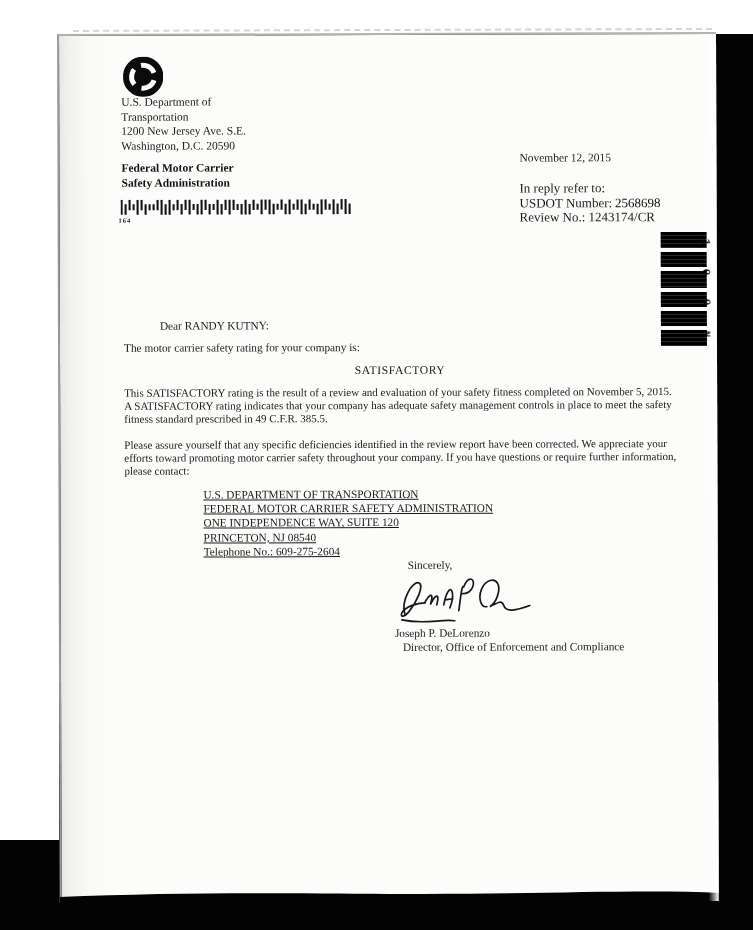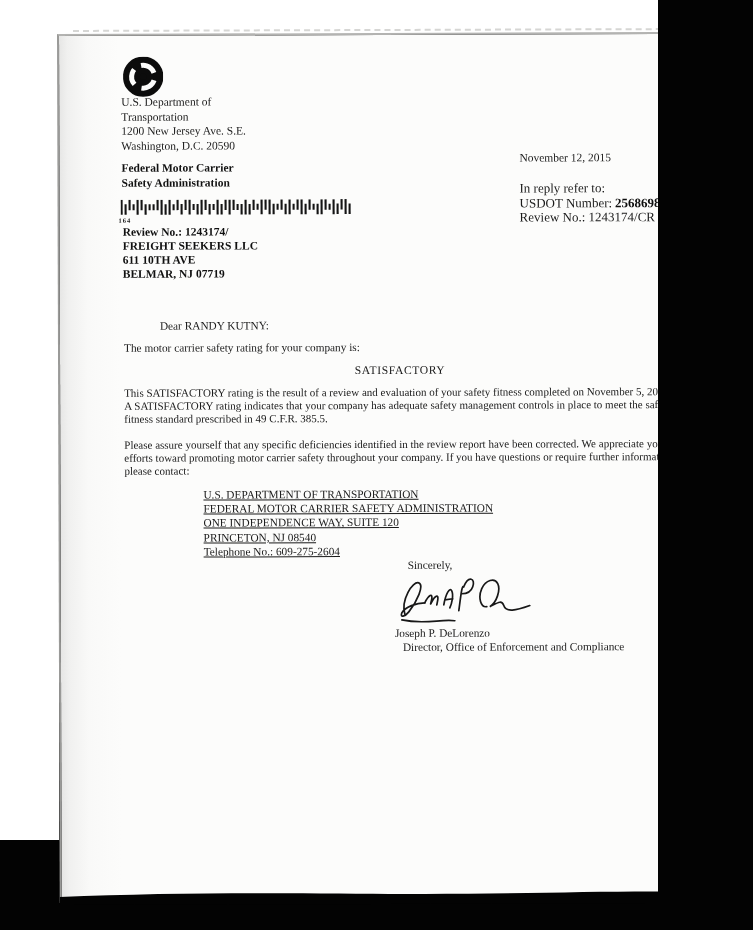--- a/index.html
+++ b/index.html
@@ -2,21 +2,21 @@
 <html><head>
 <meta charset="utf-8">
 <style>
   html,body{margin:0;padding:0;}
   body{
     width:753px;height:930px;
     background:#030303;
     font-family:"Liberation Serif","DejaVu Serif",serif;
     overflow:hidden;
   }
-  .scene{position:relative;width:658px;height:930px;background:#030303;overflow:hidden;}
+  .scene{position:relative;width:753px;height:930px;background:#030303;overflow:hidden;}
   .bg-top{position:absolute;left:0;top:0;width:753px;height:34px;background:#ffffff;}
   .bg-left{position:absolute;left:0;top:0;width:59px;height:840px;background:#ffffff;}
 
   .paper{
     position:absolute;left:57px;top:34px;width:659px;height:869px;
     background:linear-gradient(to right,#e6e6e5 0px,#f0f0ef 8px,#f9f9f8 28px,#fcfcfb 60px);
     border-top:2px solid #b3b3b1;
     border-left:2px solid #9a9a98;
     box-sizing:border-box;
     transform:rotate(-0.18deg);
@@ -36,21 +36,21 @@
 
   .dot-logo{left:64px;top:21px;}
   .dept{left:62px;top:59px;font-size:11.5px;line-height:14.6px;}
   .fmcsa{left:62px;top:125px;font-size:11.5px;line-height:15px;font-weight:bold;color:#111;font-family:Liberation Serif, serif;}
   .mailbarcode{left:61px;top:164px;}
   .tinynum{left:59px;top:181px;font-size:6.5px;font-weight:bold;letter-spacing:1px;}
   .recipient{left:63px;top:189px;font-size:11.5px;line-height:14px;font-weight:bold;color:#101010;}
 
   .dateline{left:460px;top:117px;font-size:11.5px;}
   .replyblock{left:460px;top:147px;font-size:13px;line-height:14.6px;}
-  .replyblock .val-b{font-weight:bold;margin-left:3px;color:#0e0e0e;}
+  .replyblock .val-b{font-weight:normal;margin-left:3px;color:#0e0e0e;}
 
   .sidebarcode{left:601px;top:198px;width:56px;height:120px;}
   .sidebarcode .blk{width:46px;background:#0a0a0a;margin-bottom:4px;
     background:repeating-linear-gradient(180deg,#000 0 3px,#2a2a2a 3px 4px);}
   .sidebarcode .ch{position:absolute;left:42px;font-family:"Liberation Mono","DejaVu Sans Mono",monospace;
     font-size:11px;font-weight:bold;color:#0a0a0a;transform:rotate(90deg);}
 
   .salutation{left:64px;top:284px;font-size:11.3px;margin-left:36px;}
   .intro{left:64px;top:306px;font-size:11.3px;}
   .rating{left:64px;top:329px;width:552px;text-align:center;font-size:11.6px;letter-spacing:0.6px;}
@@ -149,26 +149,20 @@
         <rect x="204" y="0" width="2.1" height="10.5" fill="#141414"></rect>
         <rect x="208" y="4.5" width="2.1" height="6" fill="#141414"></rect>
         <rect x="212" y="0" width="2.1" height="15" fill="#141414"></rect>
         <rect x="216" y="4.5" width="2.1" height="10.5" fill="#141414"></rect>
         <rect x="220" y="0" width="2.1" height="10.5" fill="#141414"></rect>
         <rect x="224" y="0" width="2.1" height="15" fill="#141414"></rect>
         <rect x="228" y="4.5" width="2.1" height="10.5" fill="#141414"></rect>
       </svg>
     <div class="abs tinynum">164</div>
 
-    <div class="abs recipient">
-      <div>Review No.: 1243174/</div>
-      <div>FREIGHT SEEKERS LLC</div>
-      <div>611 10TH AVE</div>
-      <div>BELMAR, NJ 07719</div>
-    </div>
 
     <div class="abs dateline">November 12, 2015</div>
     <div class="abs replyblock">
       <div>In reply refer to:</div>
       <div>
         <span>USDOT Number:</span><span class="val-b">2568698</span>
       </div>
       <div>Review No.: 1243174/CR</div>
     </div>
 

